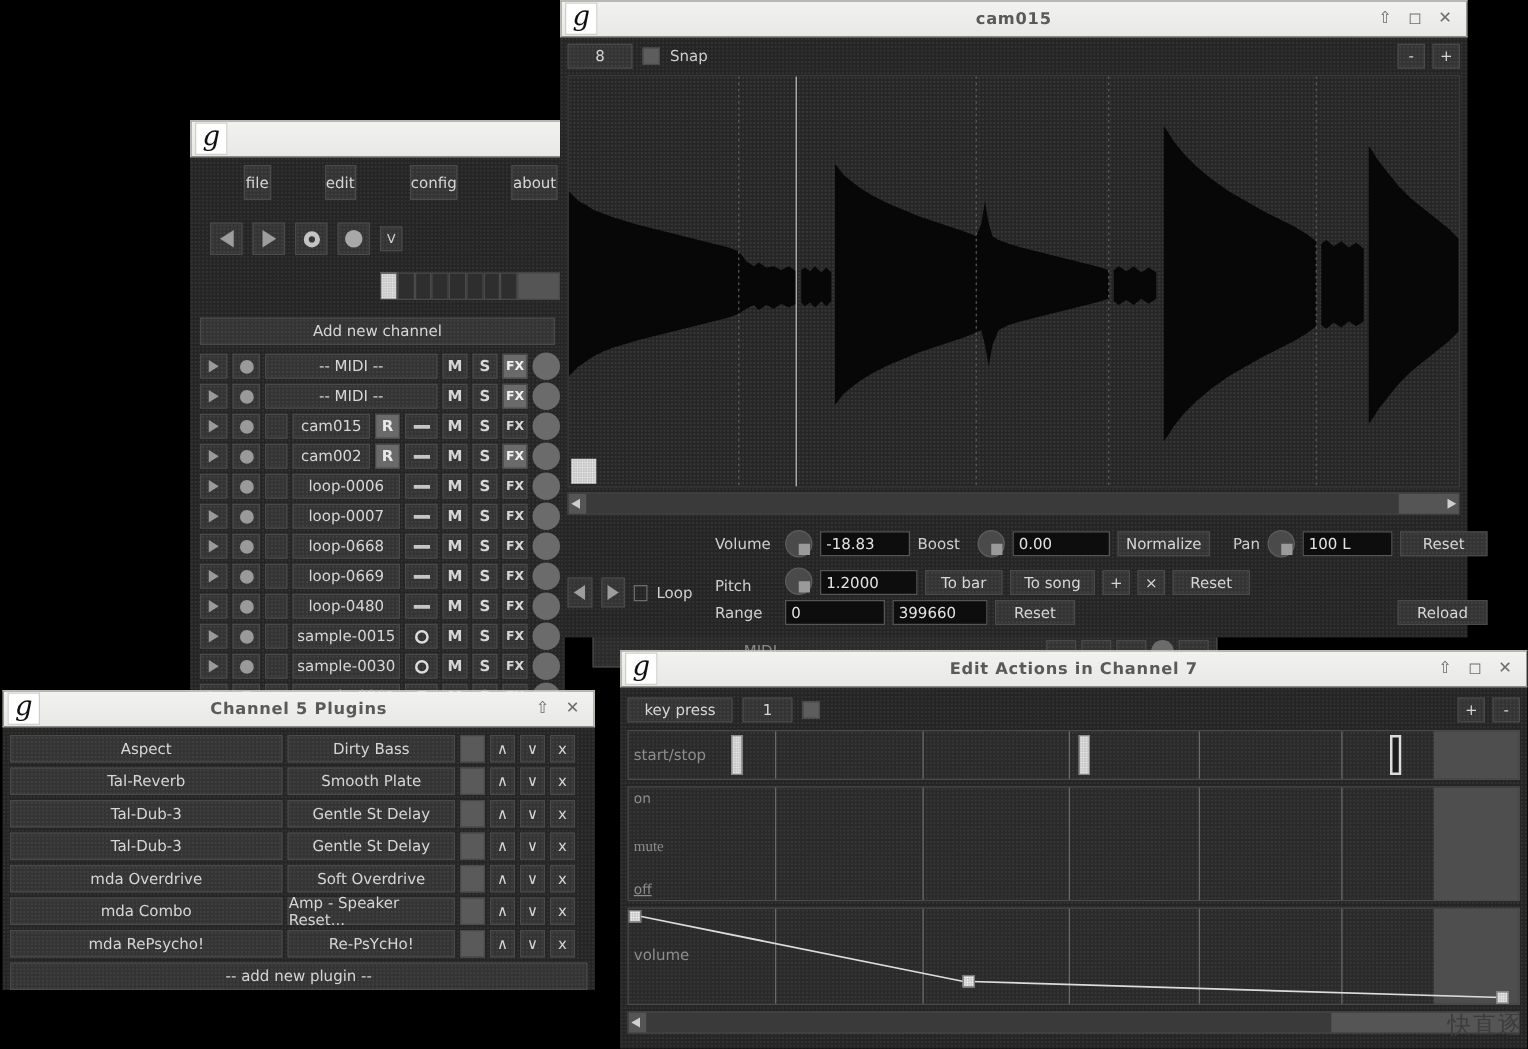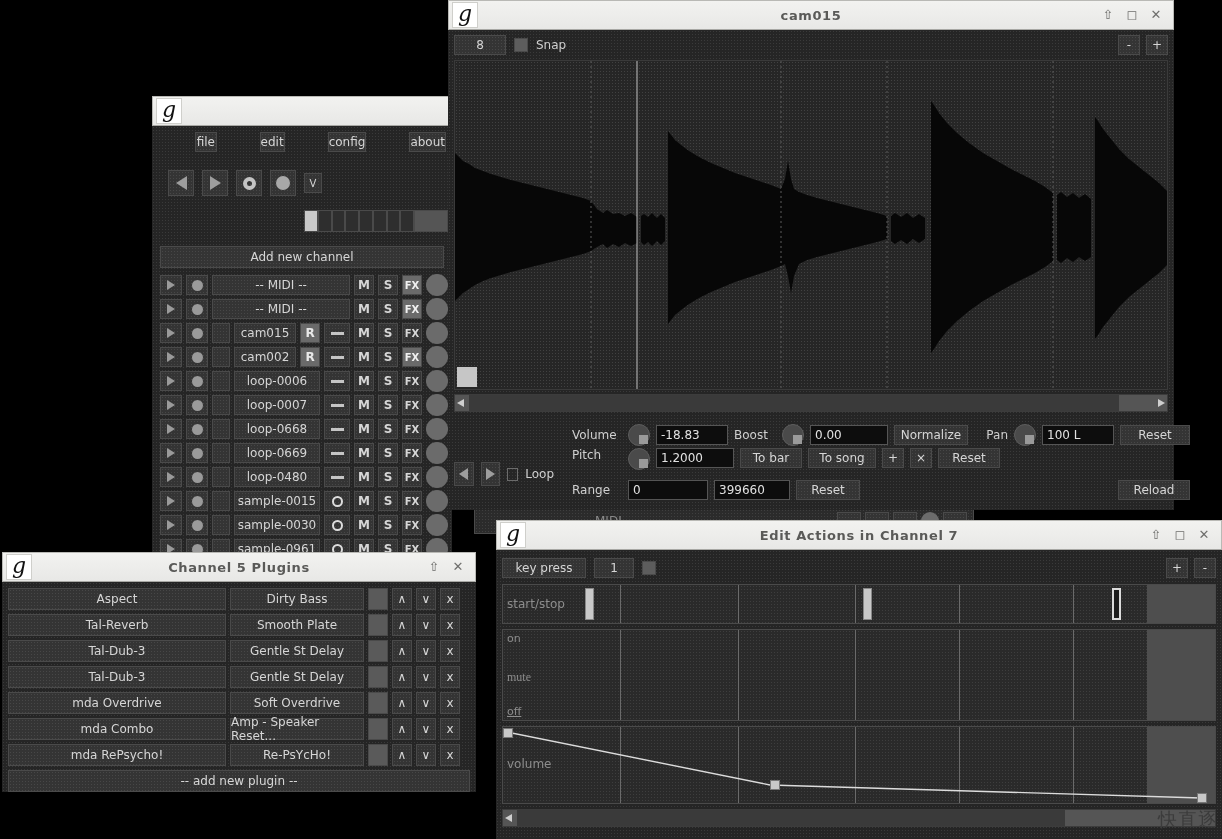--- a/index.html
+++ b/index.html
@@ -28,21 +28,21 @@
   .btn{background-color:#343434;background-image:radial-gradient(#474747 0.5px,transparent 0.6px);
     background-size:3px 3px;border:1px solid #4a4a4a;color:#d6d6d6;font-size:12px;
     display:flex;align-items:center;justify-content:center;box-sizing:border-box;cursor:default;}
   .field{background:#0d0d0d;border:1px solid #555;color:#e2e2e2;font-size:12px;
     display:flex;align-items:center;padding-left:4px;box-sizing:border-box;}
   .lbl{color:#cfcfcf;font-size:12px;}
   
   #mainwin{left:152px;top:96px;width:300px;height:460px;}
   #mainwin .body{width:300px;height:430px;box-sizing:border-box;padding:4px;}
   .menurow{display:flex;gap:6px;padding:2px 2px 0 2px;}
-  .menubtn{flex:1;height:20px;margin-left:37px;}
+  .menubtn{flex:1;height:28px;margin-left:37px;}
   .transport{display:flex;gap:8px;padding:18px 0 0 12px;align-items:center;}
   .tbtn{width:26px;height:26px;}
   .beatbox{display:flex;margin:14px 0 0 148px;}
   .beat{width:24px;height:22px;border:1px solid #4a4a4a;background:#2e2e2e;box-sizing:border-box;}
   .beat.on{background:#c9c9c9;background-image:radial-gradient(#e8e8e8 .6px,transparent .7px);background-size:2px 2px;}
   .beat.wide{width:62px;background:#555;}
   .addch{margin:14px 4px 6px 4px;height:22px;}
   .chrow{display:flex;align-items:center;gap:4px;margin:2px 0 0 4px;height:22px;}
   .chbtn{width:22px;height:20px;}
   .chname{height:20px;flex:1;display:flex;align-items:center;justify-content:center;font-size:12px;}
@@ -431,21 +431,21 @@
           <div class="field" style="width:72px;height:20px;">-18.83</div>
           <div class="lbl" style="width:42px;text-align:left;">Boost</div>
           <div class="kn"></div>
           <div class="field" style="width:78px;height:20px;">0.00</div>
           <div class="btn" style="width:74px;height:20px;">Normalize</div>
           <div class="lbl" style="width:34px;text-align:right;">Pan</div>
           <div class="kn"></div>
           <div class="field" style="width:72px;height:20px;">100 L</div>
           <div class="btn" style="width:70px;height:20px;">Reset</div>
         </div>
-        <div style="display:flex;align-items:flex-start;gap:6px;height:28px;">
+        <div style="display:flex;align-items:flex-end;gap:6px;height:28px;">
           <div class="lbl" style="width:50px;">Pitch</div>
           <div class="kn"></div>
           <div class="field" style="width:78px;height:20px;">1.2000</div>
           <div class="btn" style="width:62px;height:20px;">To bar</div>
           <div class="btn" style="width:68px;height:20px;">To song</div>
           <div class="btn" style="width:22px;height:20px;">+</div>
           <div class="btn" style="width:22px;height:20px;">×</div>
           <div class="btn" style="width:62px;height:20px;">Reset</div>
         </div>
         <div style="display:flex;align-items:center;gap:6px;height:28px;">

